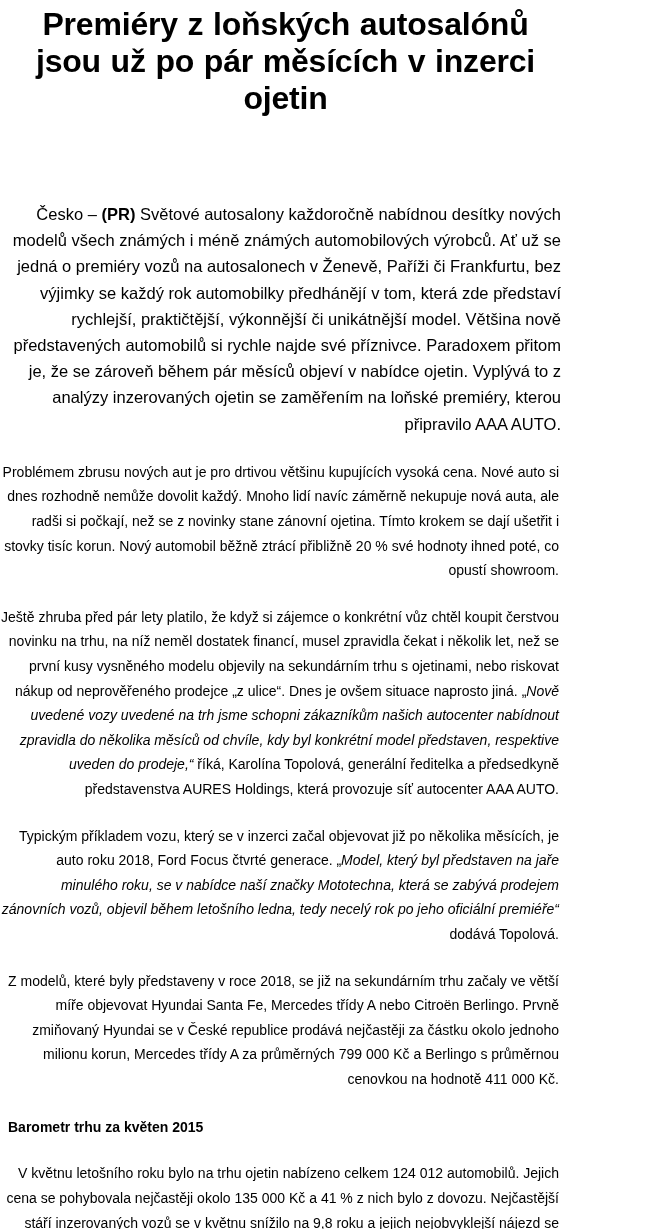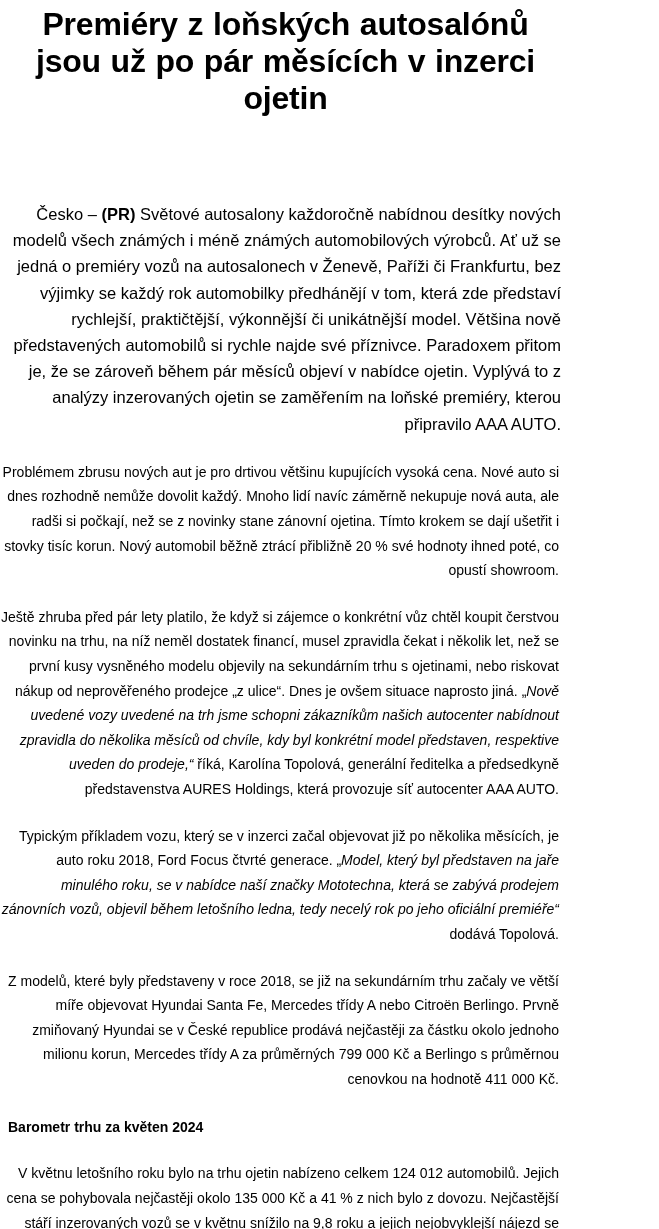--- a/index.html
+++ b/index.html
@@ -87,19 +87,19 @@
   <p class="lead"><span>Česko – </span><b>(PR)</b><span> Světové autosalony každoročně nabídnou desítky nových modelů všech známých i méně známých automobilových výrobců. Ať už se jedná o premiéry vozů na autosalonech v Ženevě, Paříži či Frankfurtu, bez výjimky se každý rok automobilky předhánějí v tom, která zde představí rychlejší, praktičtější, výkonnější či unikátnější model. Většina nově představených automobilů si rychle najde své příznivce. Paradoxem přitom je, že se zároveň během pár měsíců objeví v nabídce ojetin. Vyplývá to z analýzy inzerovaných ojetin se zaměřením na loňské premiéry, kterou připravilo AAA AUTO.</span></p>
 
   <p class="body-par first-body">Problémem zbrusu nových aut je pro drtivou většinu kupujících vysoká cena. Nové auto si dnes rozhodně nemůže dovolit každý. Mnoho lidí navíc záměrně nekupuje nová auta, ale radši si počkají, než se z novinky stane zánovní ojetina. Tímto krokem se dají ušetřit i stovky tisíc korun. Nový automobil běžně ztrácí přibližně 20 % své hodnoty ihned poté, co opustí showroom.</p>
 
   <p class="body-par"><span>Ještě zhruba před pár lety platilo, že když si zájemce o konkrétní vůz chtěl koupit čerstvou novinku na trhu, na níž neměl dostatek financí, musel zpravidla čekat i několik let, než se první kusy vysněného modelu objevily na sekundárním trhu s ojetinami, nebo riskovat nákup od neprověřeného prodejce „z ulice“. Dnes je ovšem situace naprosto jiná. „</span><i>Nově uvedené vozy uvedené na trh jsme schopni zákazníkům našich autocenter nabídnout zpravidla do několika měsíců od chvíle, kdy byl konkrétní model představen, respektive uveden do prodeje,“</i><span> říká, Karolína Topolová, generální ředitelka a předsedkyně představenstva AURES Holdings, která provozuje síť autocenter AAA AUTO.</span></p>
 
   <p class="body-par"><span>Typickým příkladem vozu, který se v  inzerci začal objevovat již po několika měsících, je auto roku 2018, Ford Focus čtvrté generace. „</span><i>Model, který byl představen na jaře minulého roku, se v nabídce naší značky Mototechna, která se zabývá prodejem zánovních vozů, objevil během letošního ledna, tedy necelý rok po jeho oficiální premiéře“</i><span> dodává Topolová.</span></p>
 
   <p class="body-par">Z modelů, které byly představeny v roce 2018, se již na sekundárním trhu začaly ve větší míře objevovat Hyundai Santa Fe, Mercedes třídy A nebo Citroën Berlingo. Prvně zmiňovaný Hyundai se v České republice prodává nejčastěji za částku okolo jednoho milionu korun, Mercedes třídy A za průměrných 799 000 Kč a Berlingo s průměrnou cenovkou na hodnotě 411 000 Kč.</p>
 
-  <h2 class="subhead">Barometr trhu za květen 2024</h2>
+  <h2 class="subhead">Barometr trhu za květen 2015</h2>
 
   <p class="body-par">V květnu letošního roku bylo na trhu ojetin nabízeno celkem 124 012 automobilů. Jejich cena se pohybovala nejčastěji okolo 135 000 Kč a 41 % z nich bylo z dovozu. Nejčastější stáří inzerovaných vozů se v květnu snížilo na 9,8 roku a jejich nejobvyklejší nájezd se rovněž snížil, a to na 154 tisíc km. Žebříček top deseti nejinzerovanějších vozů nadále vede Škoda Octavia následovaná Fabií a VW Passat. Pořadí na prvních třech místech tedy zůstalo stejné jako v dubnu. Přehled trhu ojetin připravuje každý měsíc na základě analýzy nabídky v inzerci, či přímého kontaktu s prodávajícími výkupní tým sítě AAA AUTO.</p>
 
   <div class="tail-space"></div>
 
 </div>
 
 </body></html>

